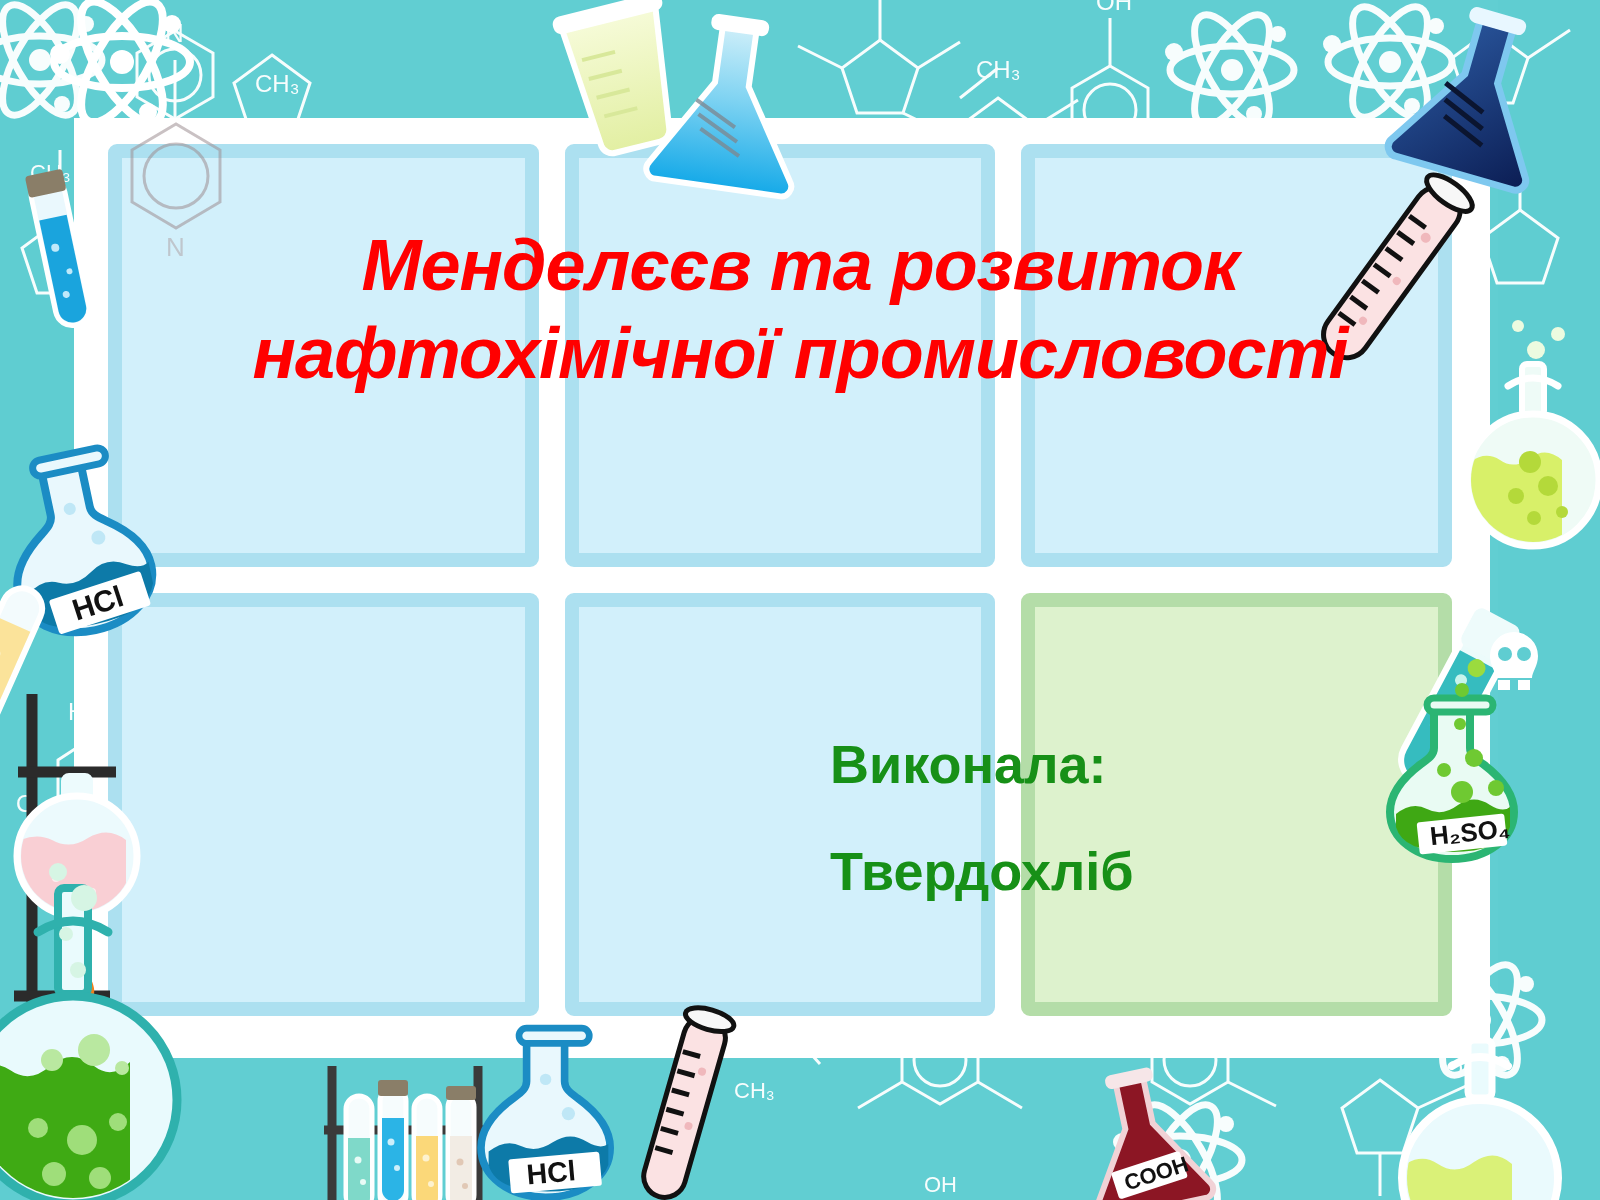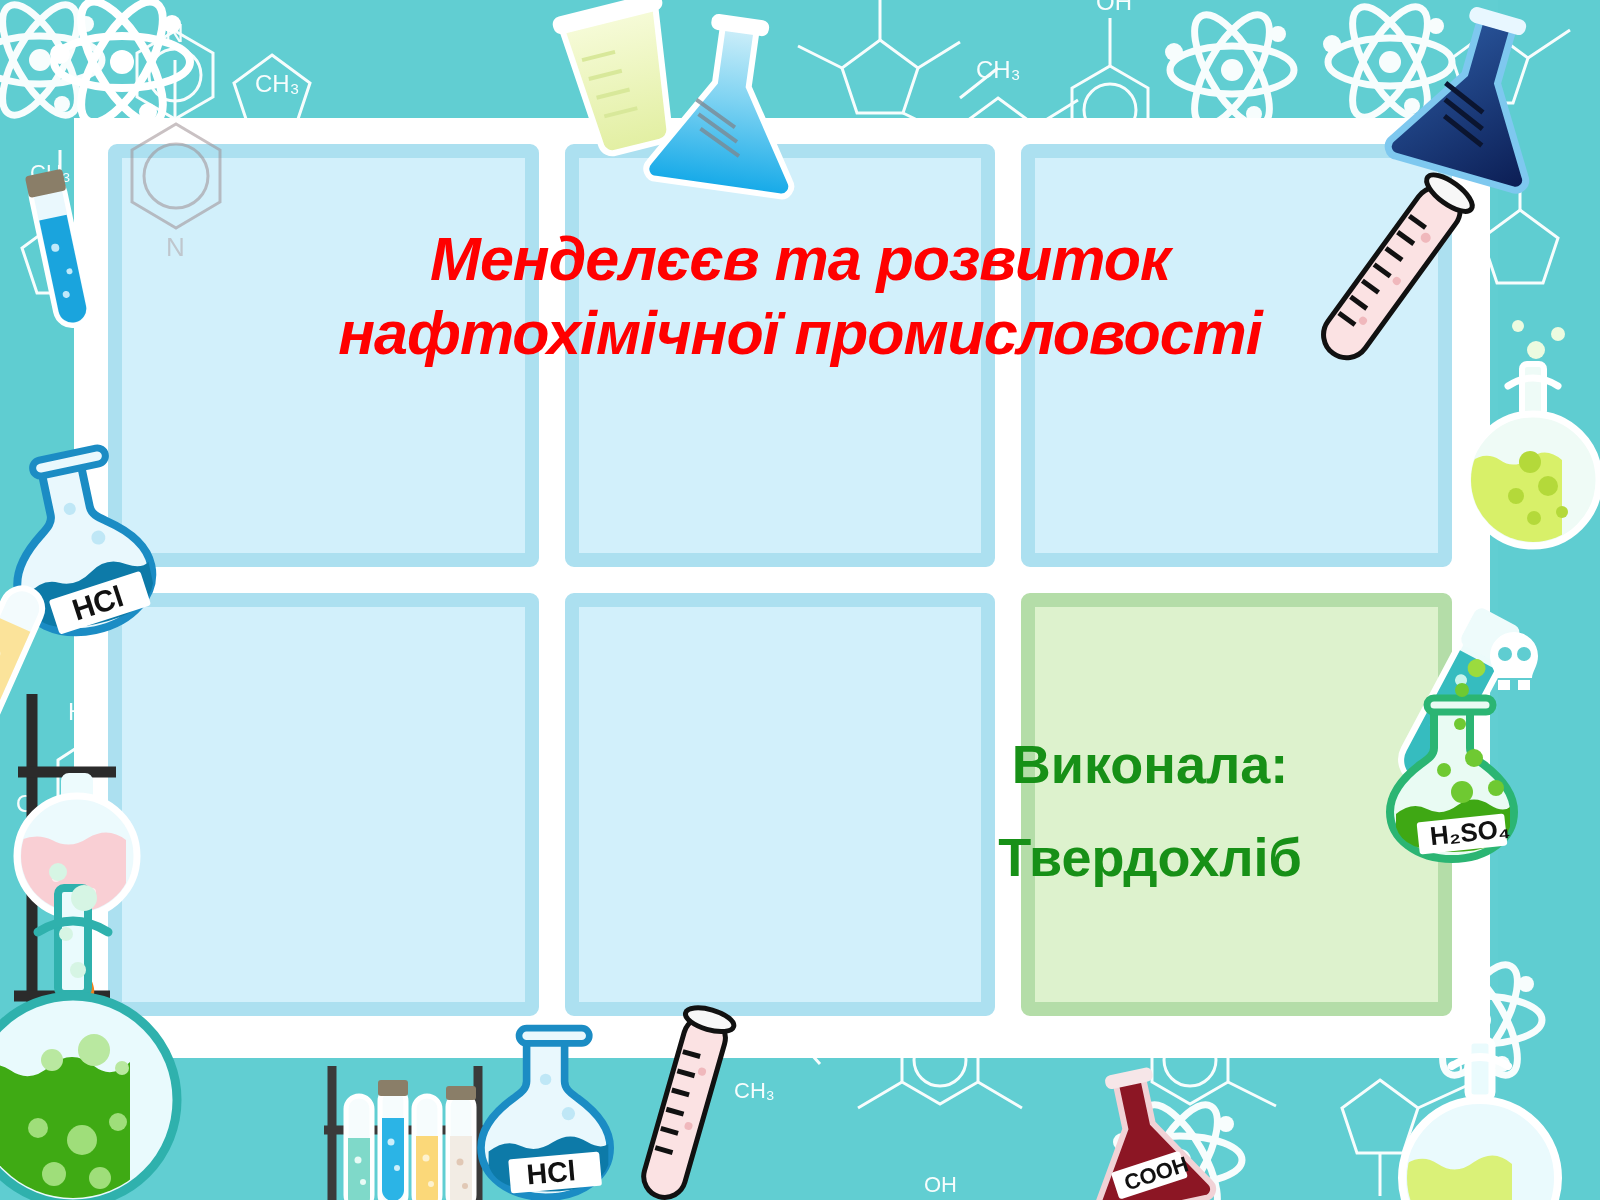--- a/index.html
+++ b/index.html
@@ -84,46 +84,46 @@
     top: 222px;
     width: 1360px;
     z-index: 6;
     text-align: center;
   }
   .title-line {
     color: #ff0000;
     font-family: "Liberation Sans", sans-serif;
     font-weight: bold;
     font-style: italic;
-    font-size: 61px;
+    font-size: 72px;
     line-height: 1.22;
     letter-spacing: -1px;
     white-space: nowrap;
   }
 
   .author-block {
     position: absolute;
     left: 830px;
     top: 730px;
     width: 640px;
     z-index: 6;
-    text-align: center;
+    text-align: left;
     color: #179017;
     font-family: "Liberation Sans", sans-serif;
     font-weight: bold;
   }
   .author-line {
     font-size: 54px;
     line-height: 1.28;
     white-space: nowrap;
   }
   .author-name {
     font-size: 54px;
     line-height: 1.36;
-    margin-top: 22px;
+    margin-top: 36px;
     white-space: nowrap;
   }
 </style>
 </head>
 <body>
 
 <div class="slide">
 
   <div class="bg-decor">
     <svg viewBox="0 0 1600 1200" xmlns="http://www.w3.org/2000/svg">

